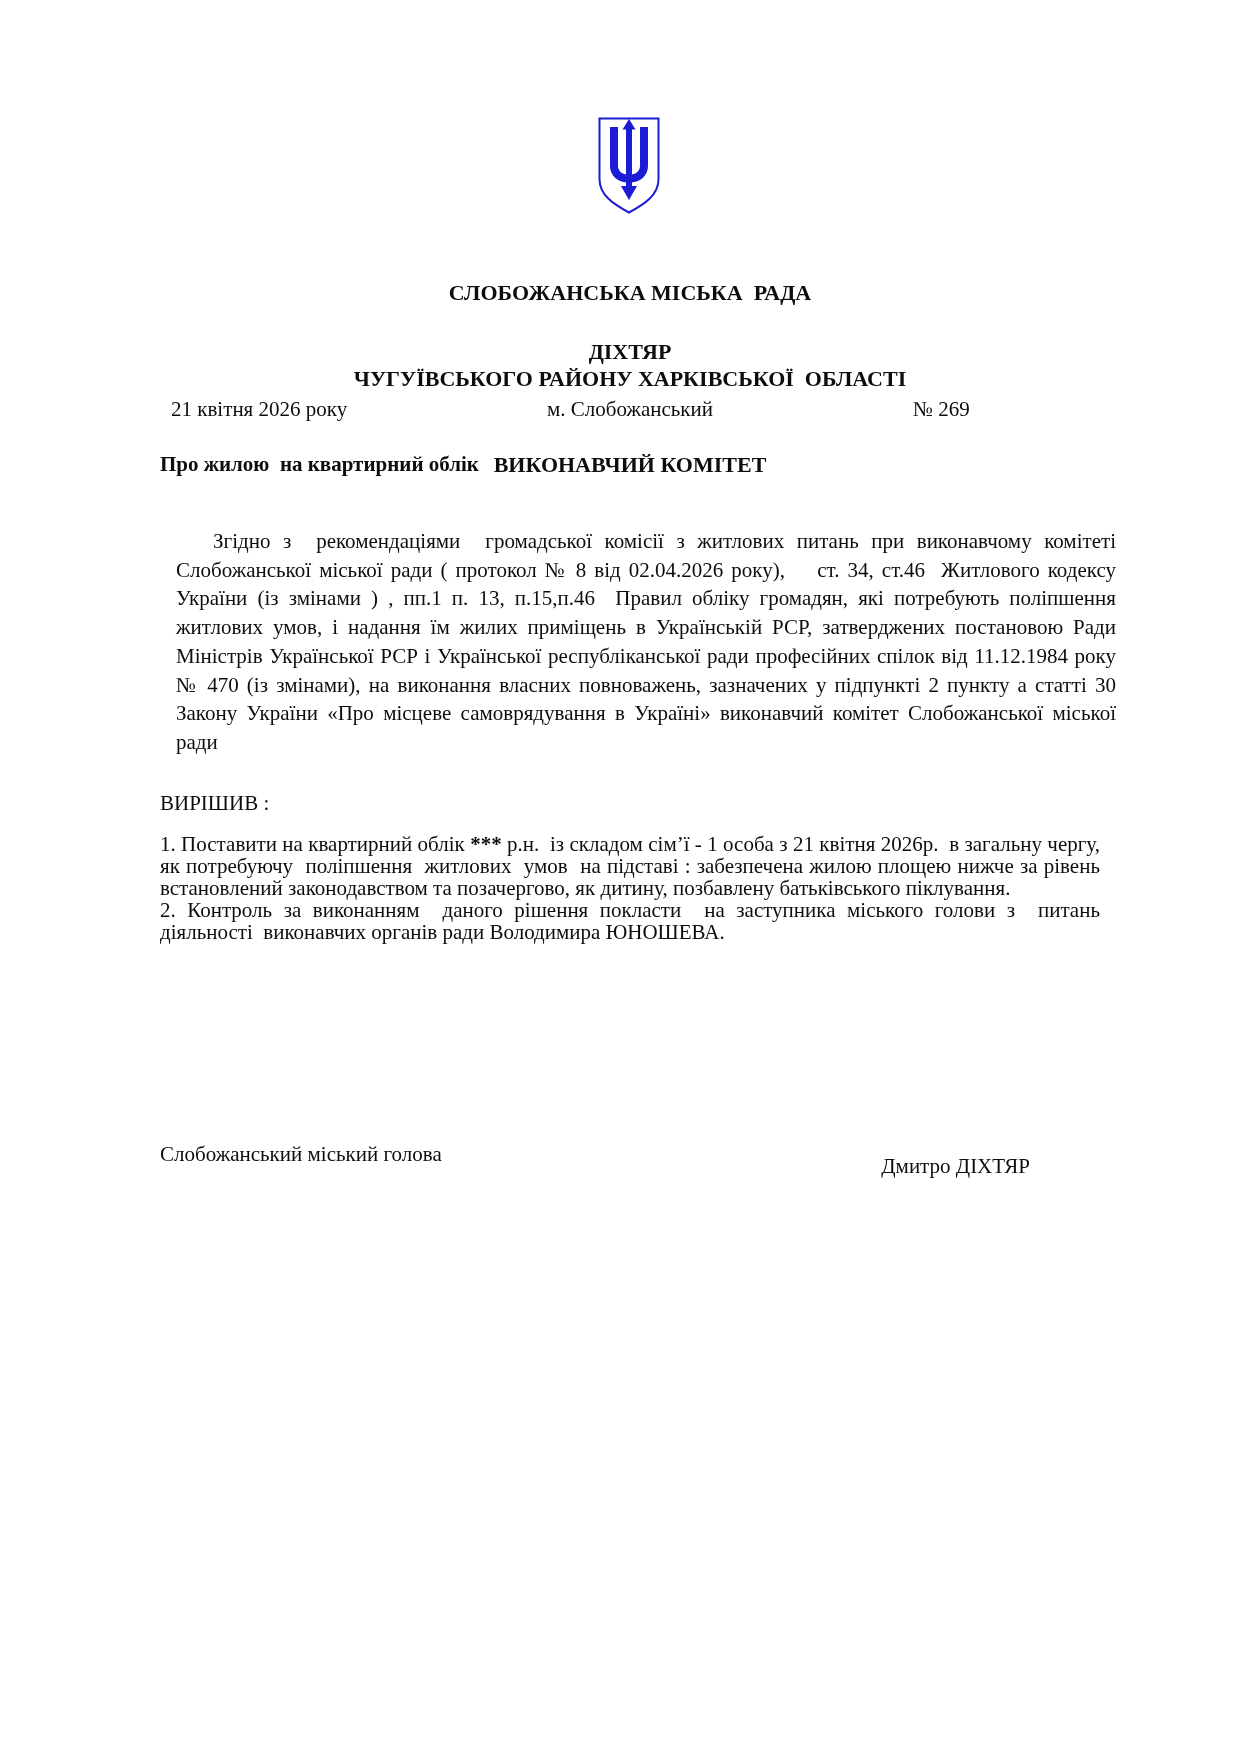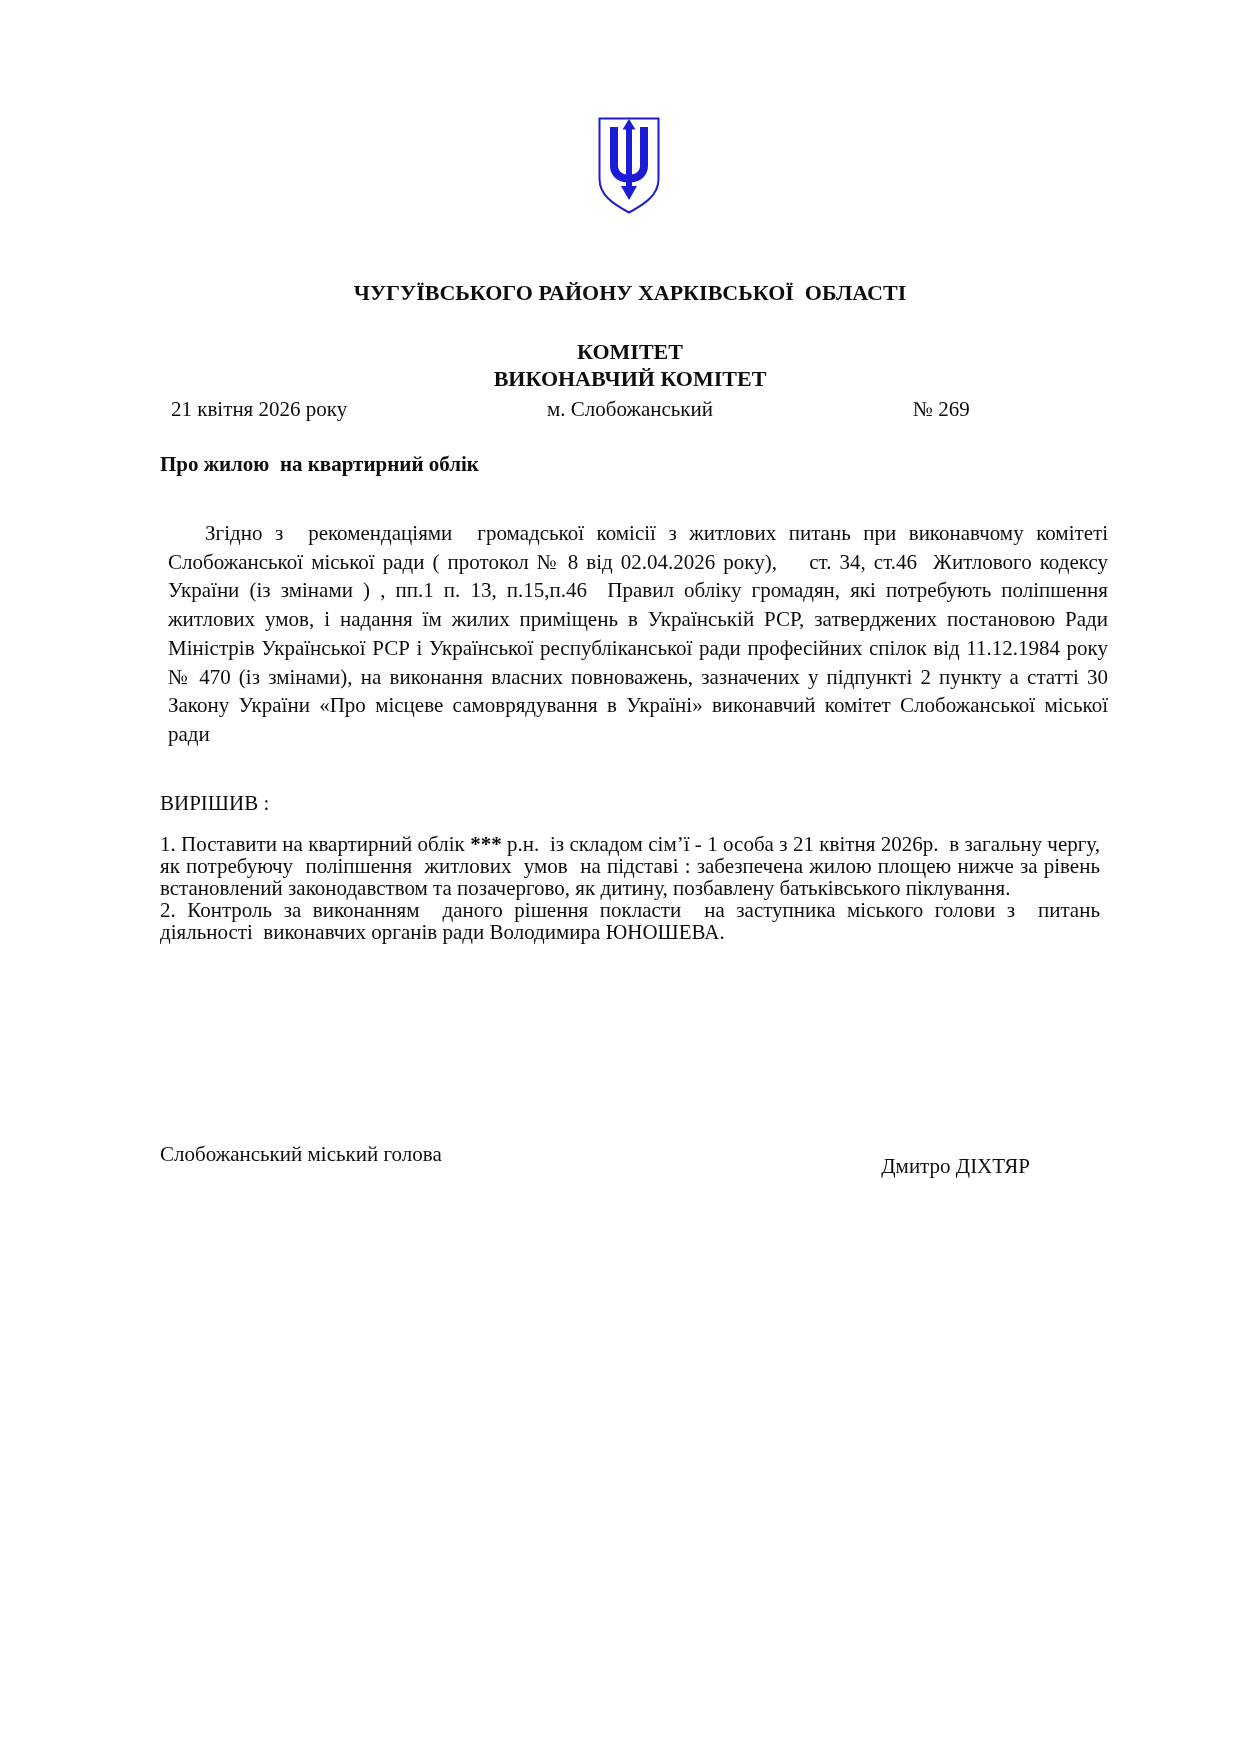--- a/index.html
+++ b/index.html
@@ -76,21 +76,21 @@
   .preamble {
     position: absolute;
     top: 511px;
     left: 160px;
     width: 940px;
     font-size: 21px;
     line-height: 28.7px;
     text-align: justify;
     text-indent: 37px;
     white-space: pre-wrap;
-    margin: 8px;
+    margin: 16px;
   }
   .resolved {
     position: absolute;
     top: 776px;
     left: 160px;
     font-size: 21px;
     white-space: pre-wrap;
     margin-top: 15px;
   }
   .items {
@@ -130,25 +130,26 @@
         <path d="M13,11 H21 V50 C21,55 25,58 30,58.5 V66.5 C20,66 13,59 13,50 Z"></path>
         <path d="M51,11 H43 V50 C43,55 39,58 34,58.5 V66.5 C44,66 51,59 51,50 Z"></path>
         <path d="M29,13 H35 V70 H29 Z"></path>
         <path d="M32,3 L38.5,13.5 H25.5 Z"></path>
         <path d="M24,70 H40 L32,84 Z"></path>
       </g>
     </svg>
   </div>
 
   <div class="org-header">
+    <div>СЛОБОЖАНСЬКА МІСЬКА  РАДА</div>
     <div>ЧУГУЇВСЬКОГО РАЙОНУ ХАРКІВСЬКОЇ  ОБЛАСТІ</div>
     <div>ВИКОНАВЧИЙ КОМІТЕТ</div>
   </div>
 
-  <div class="doc-type">КОМІТЕТ</div>
+  <div class="doc-type">ДІХТЯР</div>
 
   <div class="meta-row">
     <span class="meta-date">21 квітня 2026 року</span>
     <span class="meta-place">м. Слобожанський</span>
     <span class="meta-number">№ 269</span>
   </div>
 
   <div class="subject">Про жилою  на квартирний облік</div>
 
   <p class="preamble">Згідно з  рекомендаціями  громадської комісії з житлових питань при виконавчому комітеті Слобожанської міської ради ( протокол № 8 від 02.04.2026 року),    ст. 34, ст.46  Житлового кодексу України (із змінами ) , пп.1 п. 13, п.15,п.46  Правил обліку громадян, які потребують поліпшення житлових умов, і надання їм жилих приміщень в Українській РСР, затверджених постановою Ради Міністрів Української РСР і Української республіканської ради професійних спілок від 11.12.1984 року № 470 (із змінами), на виконання власних повноважень, зазначених у підпункті 2 пункту а статті 30 Закону України «Про місцеве самоврядування в Україні» виконавчий комітет Слобожанської міської ради</p>

